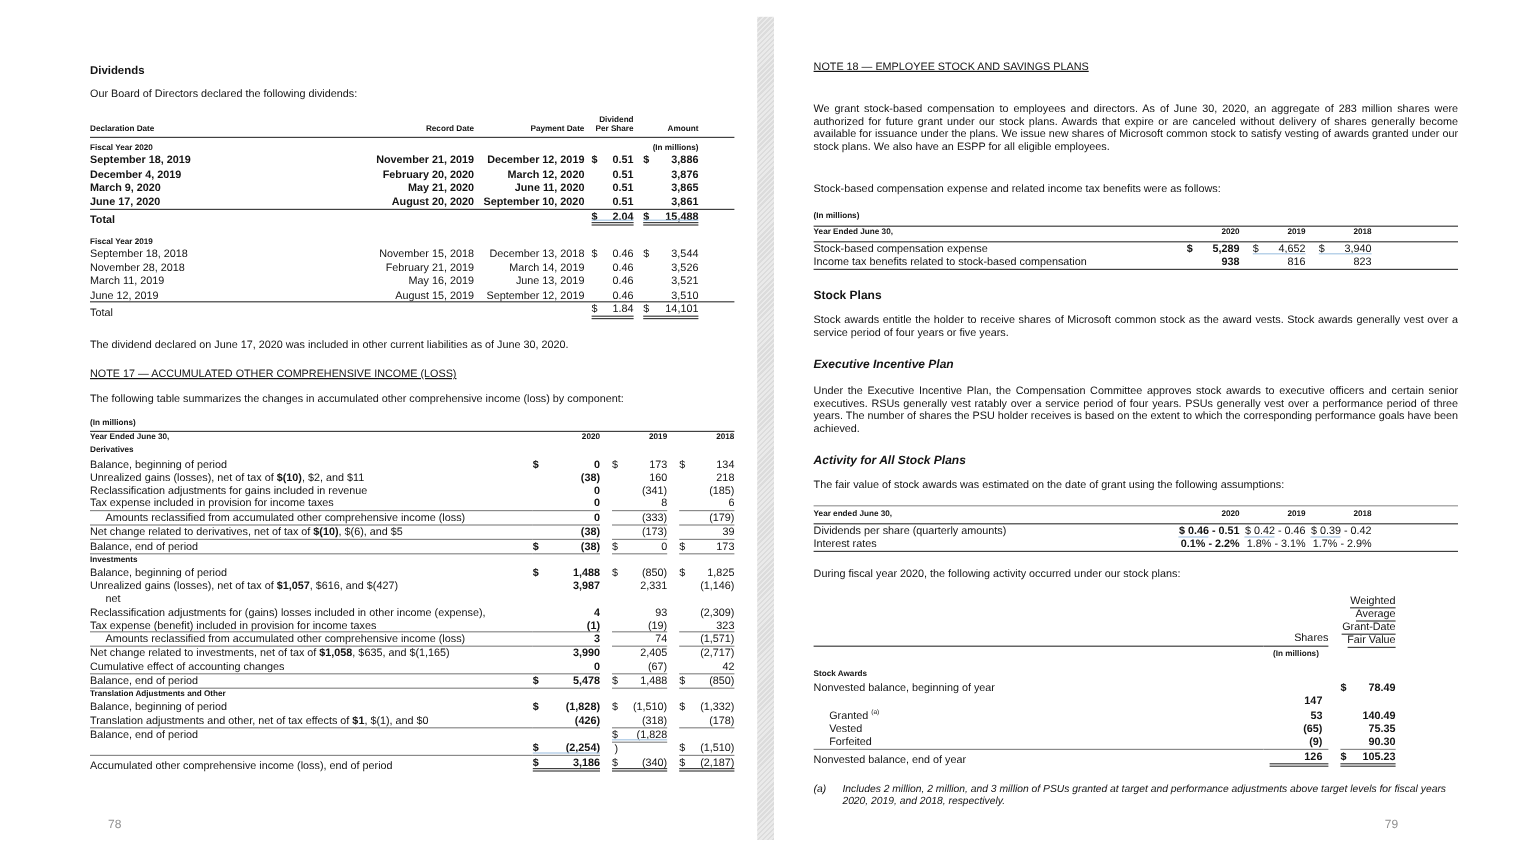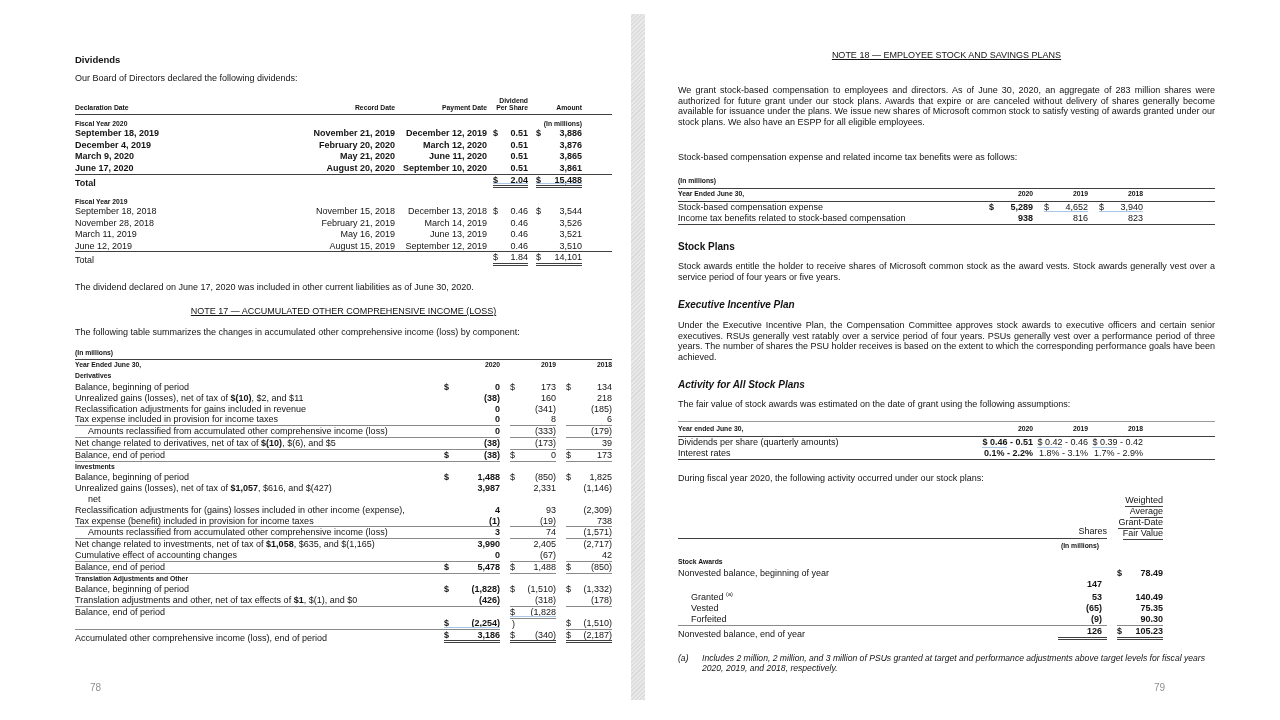--- a/index.html
+++ b/index.html
@@ -10,21 +10,21 @@
   .page{position:absolute;width:537px;font-size:9px;line-height:10.8px;}
   .pg-left{left:75px;top:55px;}
   .pg-right{left:678px;top:50px;}
   .pgno{position:absolute;font-size:10px;color:#8f8f8f;}
   .pgno.l{left:90px;top:682px;}
   .pgno.r{left:1154px;top:682px;}
   p{margin:0;}
   .h1{font-weight:bold;font-size:9.5px;}
   .h2{font-weight:bold;font-size:10px;margin-top:17px;}
   .it{font-style:italic;}
-  .ntitle{text-align:center;text-decoration:underline;font-size:9px;}
+  .ntitle{text-align:left;text-decoration:underline;font-size:9px;}
   .just{text-align:justify;}
   .mt7{margin-top:7px;}.mt8{margin-top:8px;}.mt9{margin-top:9px;}.mt10{margin-top:10px;}
   .mt11{margin-top:11px;}.mt12{margin-top:24px;}.mt13{margin-top:13px;}.mt14{margin-top:14px;}.mt16{margin-top:16px;}
   
   .tr{display:flex;align-items:flex-end;}
   .tl{flex:1;min-width:0;}
   .tn{flex:0 0 auto;text-align:right;}
   .mb{display:flex;justify-content:space-between;align-items:flex-end;position:relative;}
   .cur{font-style:normal;}
   .tiny{font-size:6.8px;font-weight:bold;line-height:7.5px;}
@@ -530,21 +530,21 @@
           </span>
         <span class="tn">
             <span class="mb">
               <span class="cur"></span>
               <span>(19)</span>
             </span>
           </span>
         <span class="tn">
             <span class="mb">
               <span class="cur"></span>
-              <span>738</span>
+              <span>323</span>
             </span>
           </span>
       </div>
       <div class="tr ru ind">
         <span class="tl"><span>Amounts reclassified from accumulated other comprehensive income (loss)</span></span>
         <span class="tn y20">
             <span class="mb">
               <span class="cur"></span>
               <span>3</span>
             </span>

